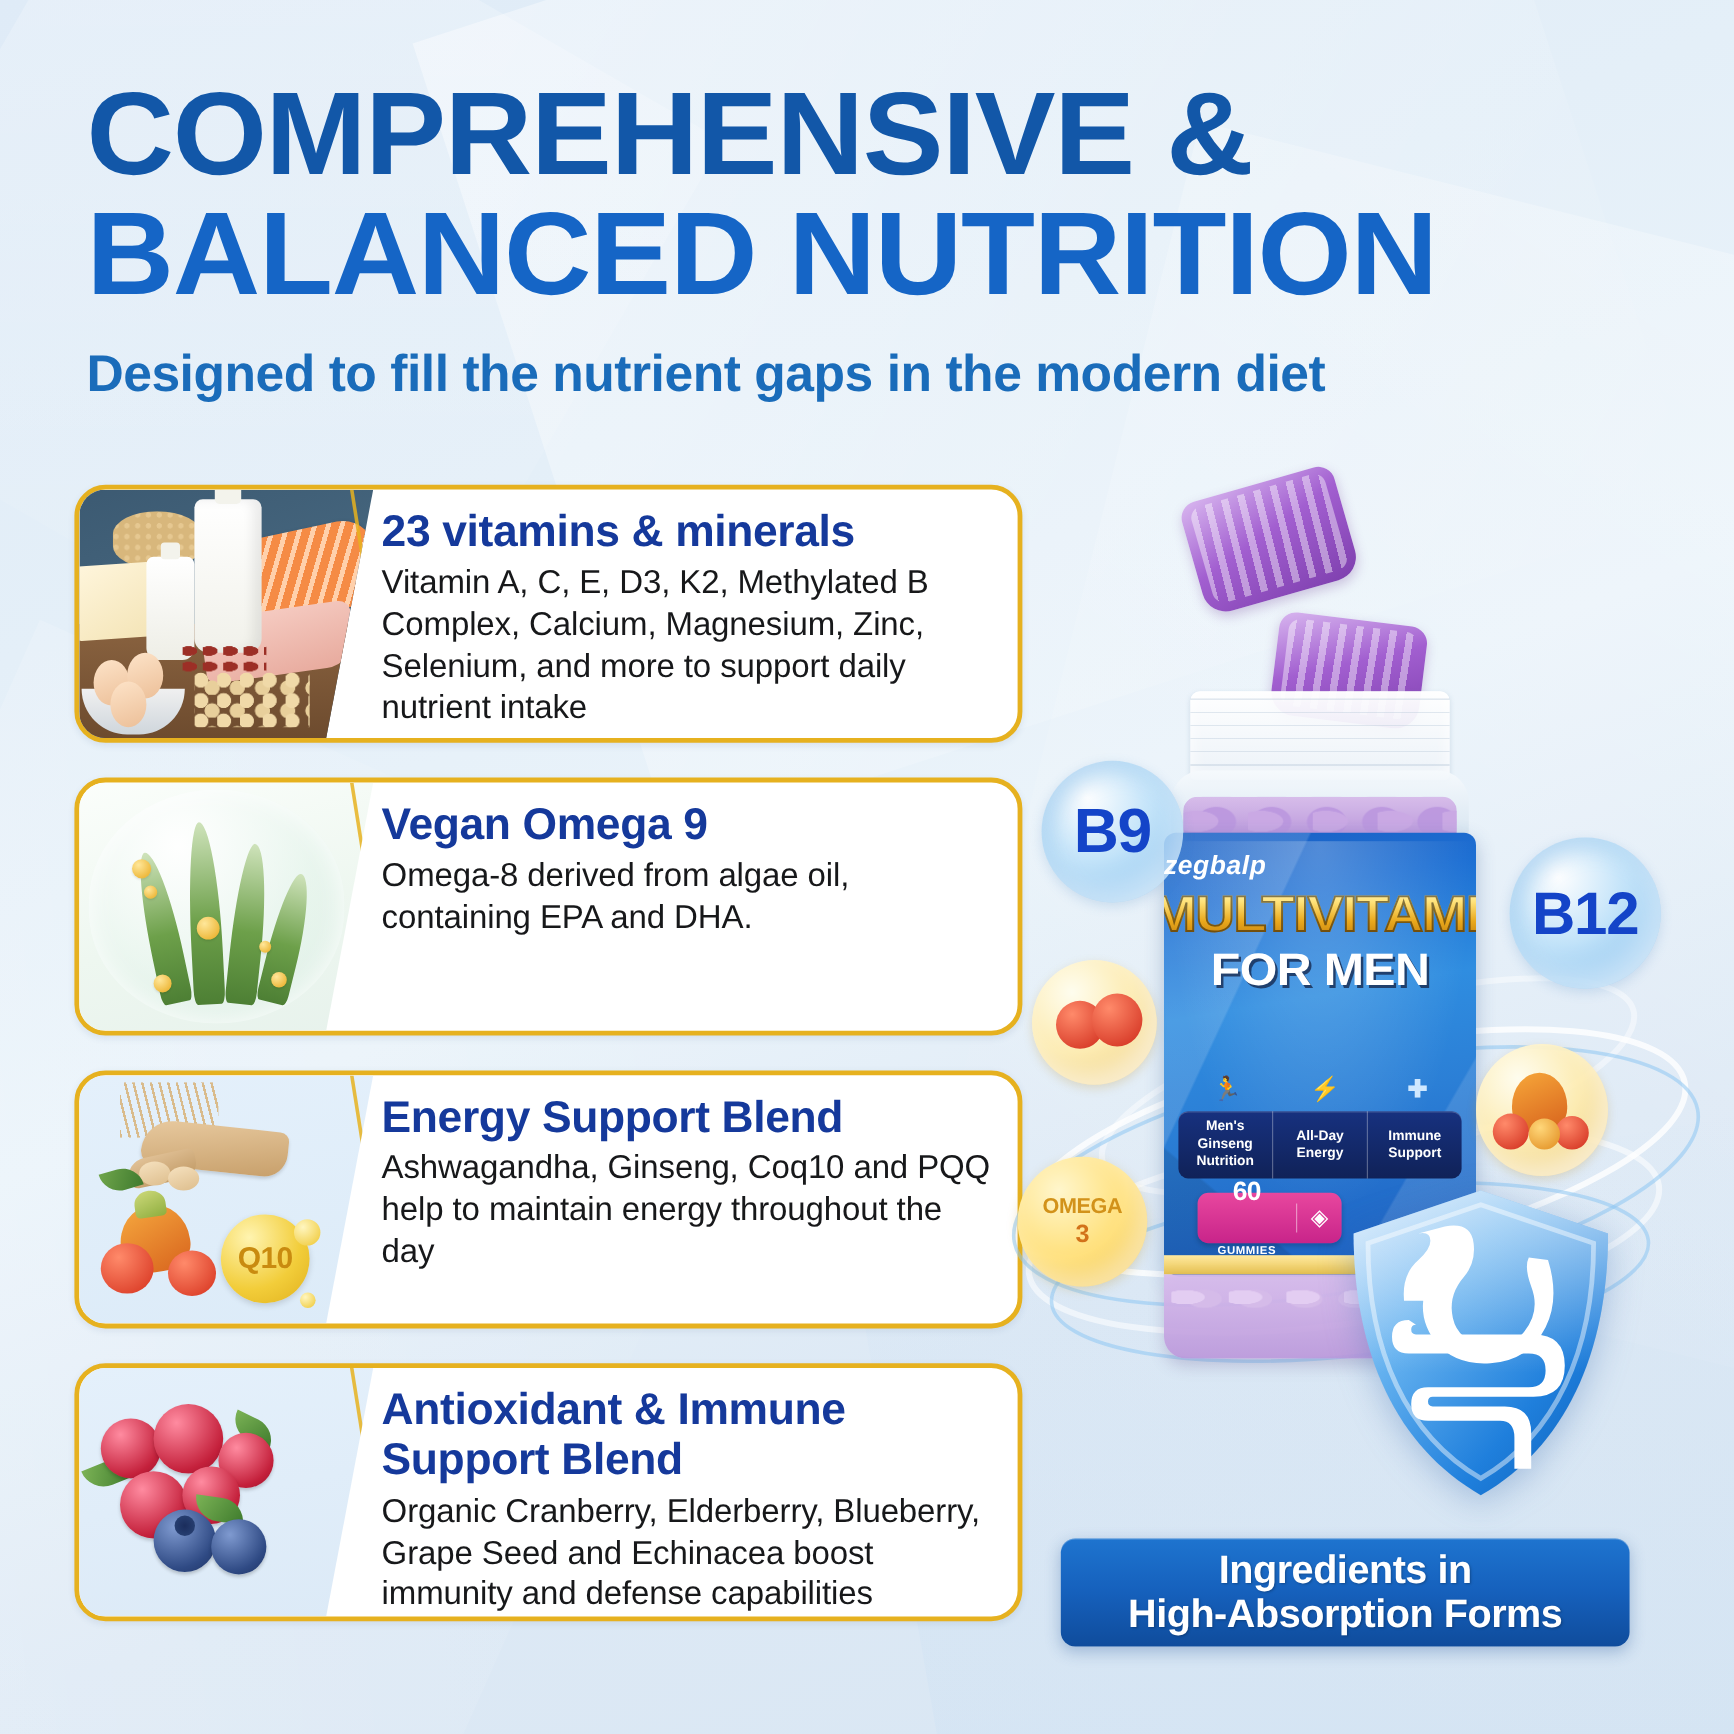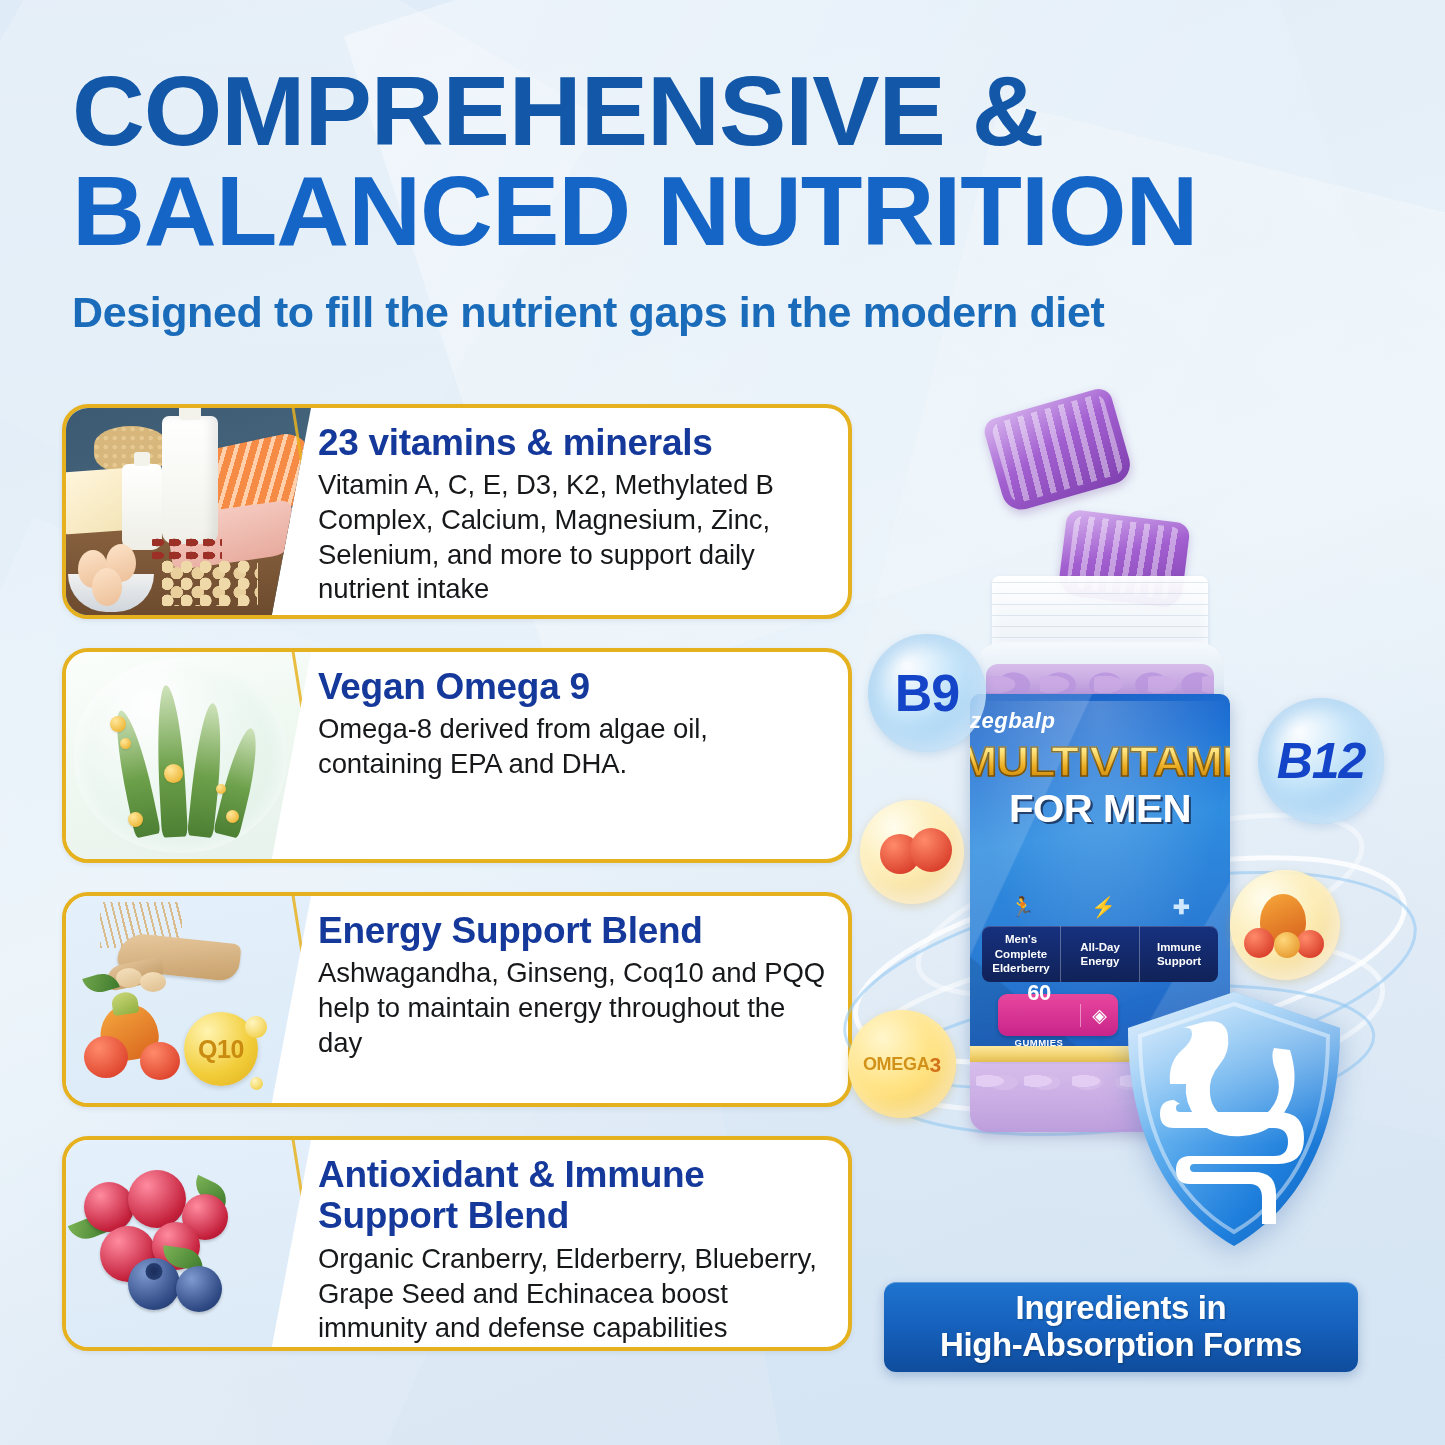--- a/index.html
+++ b/index.html
@@ -300,42 +300,42 @@
     background: radial-gradient(ellipse at 24% 50%, #e3cdf2 16px, transparent 17px) 0 0/48px 26px,
                 radial-gradient(ellipse at 66% 60%, #d5bbe9 14px, transparent 15px) 0 0/42px 24px; }
 
   
   .bub { position:absolute; border-radius:50%; display:flex; align-items:center; justify-content:center; }
   .bub-water { background: radial-gradient(circle at 32% 26%, rgba(255,255,255,.95), rgba(186,224,249,.85) 45%, rgba(120,187,238,.75) 72%, rgba(86,160,221,.65));
     box-shadow: inset -10px -12px 22px rgba(255,255,255,.55), inset 8px 8px 18px rgba(120,180,230,.4), 0 3px 10px rgba(80,140,200,.22); }
   .bub-water span { color:#1444c8; font-weight:bold; letter-spacing:-1px; }
   .b9  { left:28px; top:254px; width:118px; height:118px; }
   .b9 span { font-size:52px; }
-  .b12 { left:418px; top:318px; width:126px; height:126px;font-style:italic; }
+  .b12 { left:418px; top:318px; width:126px; height:126px; }
   .b12 span { font-size:50px; }
 
   .bub-gold { background: radial-gradient(circle at 32% 26%, rgba(255,253,238,.98), rgba(255,235,170,.9) 48%, rgba(245,205,105,.8) 76%, rgba(232,183,72,.7));
     box-shadow: inset -8px -10px 18px rgba(255,255,255,.6), 0 3px 8px rgba(190,150,60,.25); }
   .tomato-bub { left:20px; top:420px; width:104px; height:104px; }
   .berry-bub { left:390px; top:490px; width:110px; height:110px; }
   .bub-gold .tom { position:absolute; border-radius:50%;
     background: radial-gradient(circle at 34% 28%, #ff8a6a, #cf2a1a); }
   .tomato-bub .t-a { left:20px; top:34px; width:40px; height:40px; }
   .tomato-bub .t-b { left:50px; top:28px; width:42px; height:44px; }
   .berry-bub .k-a { left:30px; top:24px; width:46px; height:50px;
     background: linear-gradient(155deg,#f7a83a,#d6601c); border-radius:52% 52% 46% 46%/58% 58% 42% 42%; }
   .berry-bub .k-b { left:14px; top:58px; width:30px; height:30px; }
   .berry-bub .k-c { left:66px; top:60px; width:28px; height:28px; }
   .berry-bub .k-d { left:44px; top:62px; width:26px; height:26px;
     background: radial-gradient(circle at 36% 30%, #ffd77a, #e08a1c); }
 
-  .omega-bub { left:8px; top:630px; width:108px; height:108px;
+  .omega-bub { left:8px; top:584px; width:108px; height:108px;
     background: radial-gradient(circle at 32% 26%, #fff6cc, #ffe07a 52%, #f2c23c 80%, #e4ae26);
     box-shadow: inset -9px -10px 20px rgba(255,255,255,.55), 0 3px 9px rgba(190,150,50,.28);
-    }
+    flex-direction:column; }
   .omega-bub .o1 { color:#d2921a; font-size:18px; font-weight:bold; letter-spacing:-.3px; }
   .omega-bub .o2 { color:#d2721a; font-size:21px; font-weight:bold; margin-top:1px; }
 
   
   .shield { position:absolute; left:278px; top:608px; width:232px; height:262px; }
   .shield svg { width:100%; height:100%; filter: drop-shadow(0 6px 14px rgba(60,110,175,.35)); }
 
   
   .cta { position:absolute; left:884px; top:1282px; width:474px; height:90px;
     background: linear-gradient(180deg,#1e74cf 0%,#1661bd 48%,#0f4c9c 100%);
@@ -487,21 +487,21 @@
         <div class="mv">MULTIVITAMIN</div>
         <div class="fm">FOR MEN</div>
 
         <div class="icon-row">
           <span class="ic">🏃</span>
           <span class="ic">⚡</span>
           <span class="ic">✚</span>
         </div>
 
         <div class="benefits">
-          <div class="benefit">Men's Complete Elderberry</div>
+          <div class="benefit">Men's Ginseng Nutrition</div>
           <div class="benefit">All-Day Energy</div>
           <div class="benefit">Immune Support</div>
         </div>
 
         <div class="count-badge">
           <div class="num">
             <b>60</b>
             <i>GUMMIES</i>
           </div>
           <div class="rasp">◈</div>

